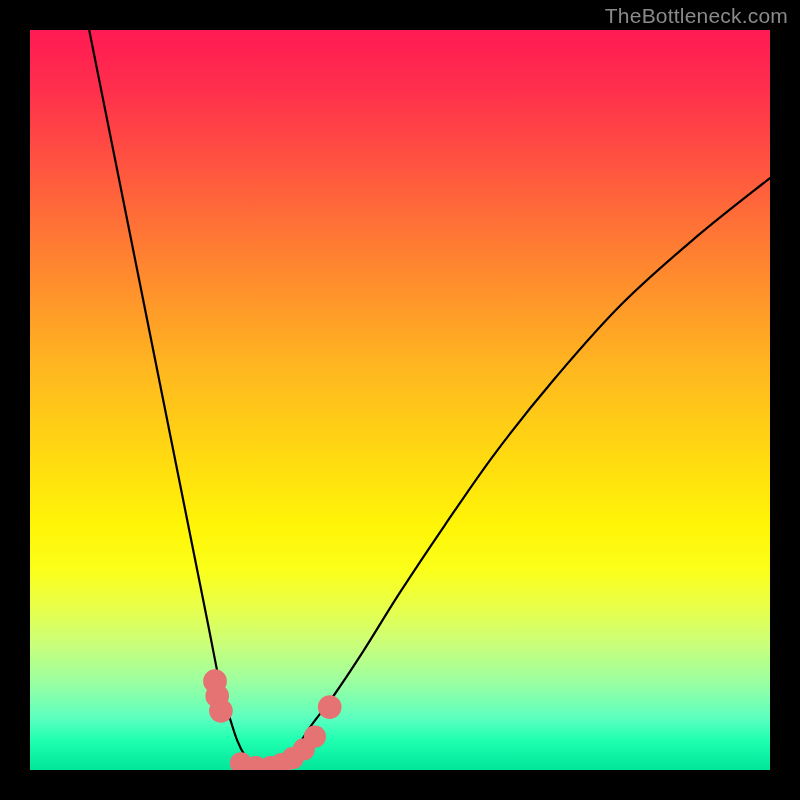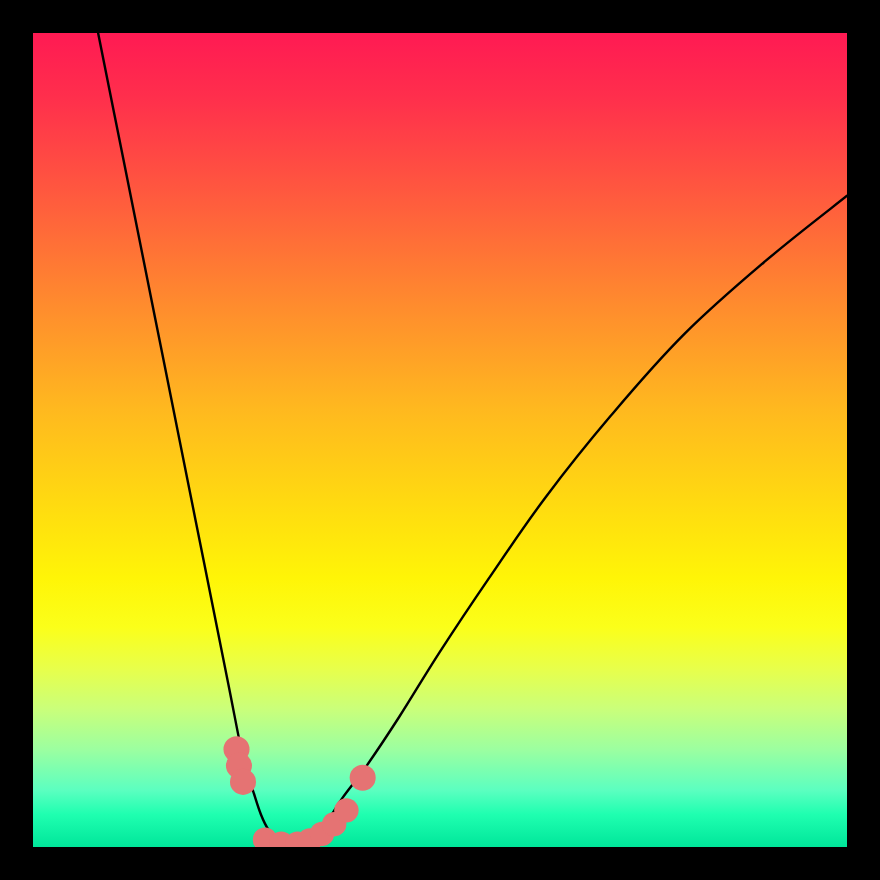--- a/index.html
+++ b/index.html
@@ -77,13 +77,14 @@
           <circle cx="225.7" cy="737.04" r="11.1" fill="#e57373"></circle>
           <circle cx="240.5" cy="737.04" r="11.1" fill="#e57373"></circle>
           <circle cx="251.60000000000002" cy="734.08" r="11.1" fill="#e57373"></circle>
           <circle cx="262.7" cy="728.16" r="11.1" fill="#e57373"></circle>
           <circle cx="273.8" cy="719.28" r="11.1" fill="#e57373"></circle>
           <circle cx="284.90000000000003" cy="706.7" r="11.1" fill="#e57373"></circle>
           <circle cx="299.70000000000005" cy="677.1" r="11.84" fill="#e57373"></circle>
         </g>
     </svg>
   </div>
+  <div class="watermark">TheBottleneck.com</div>
 </div>
 
 </body></html>

